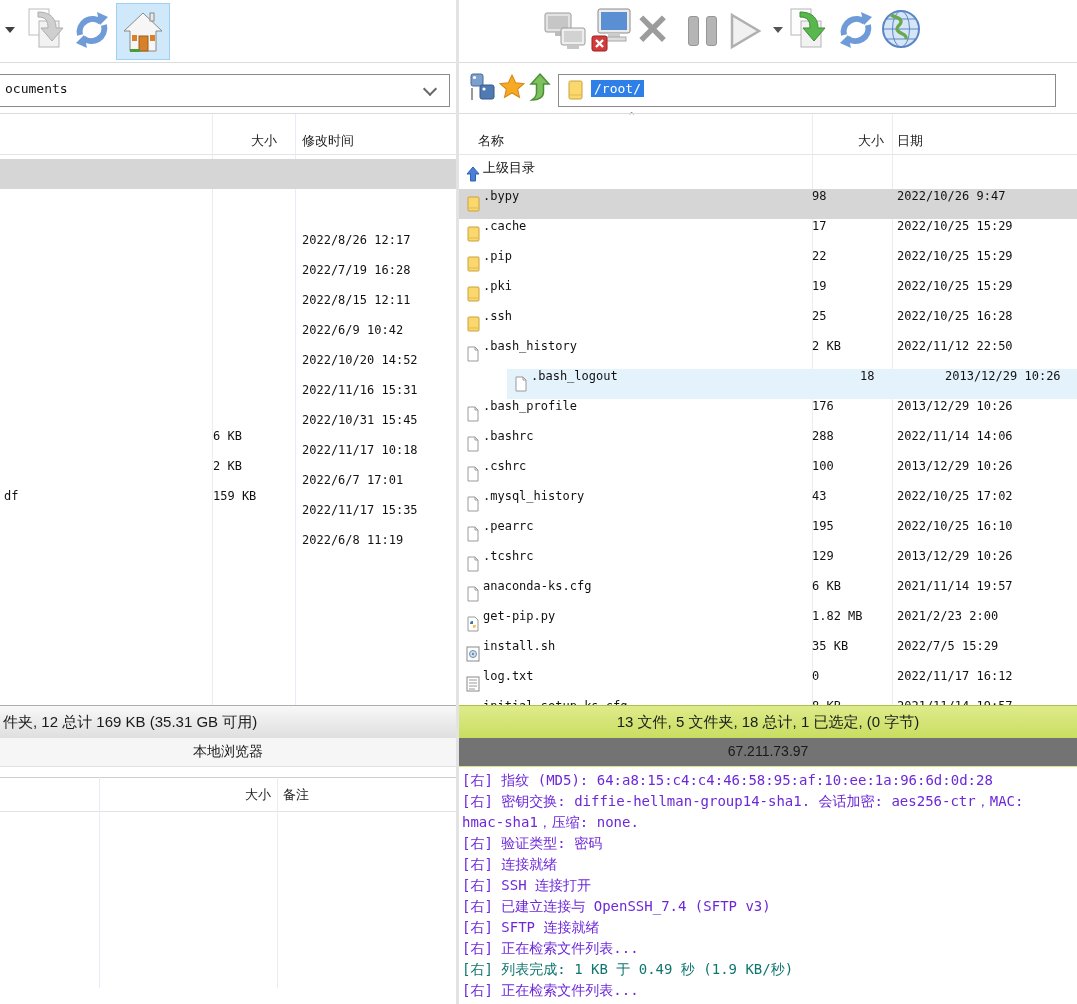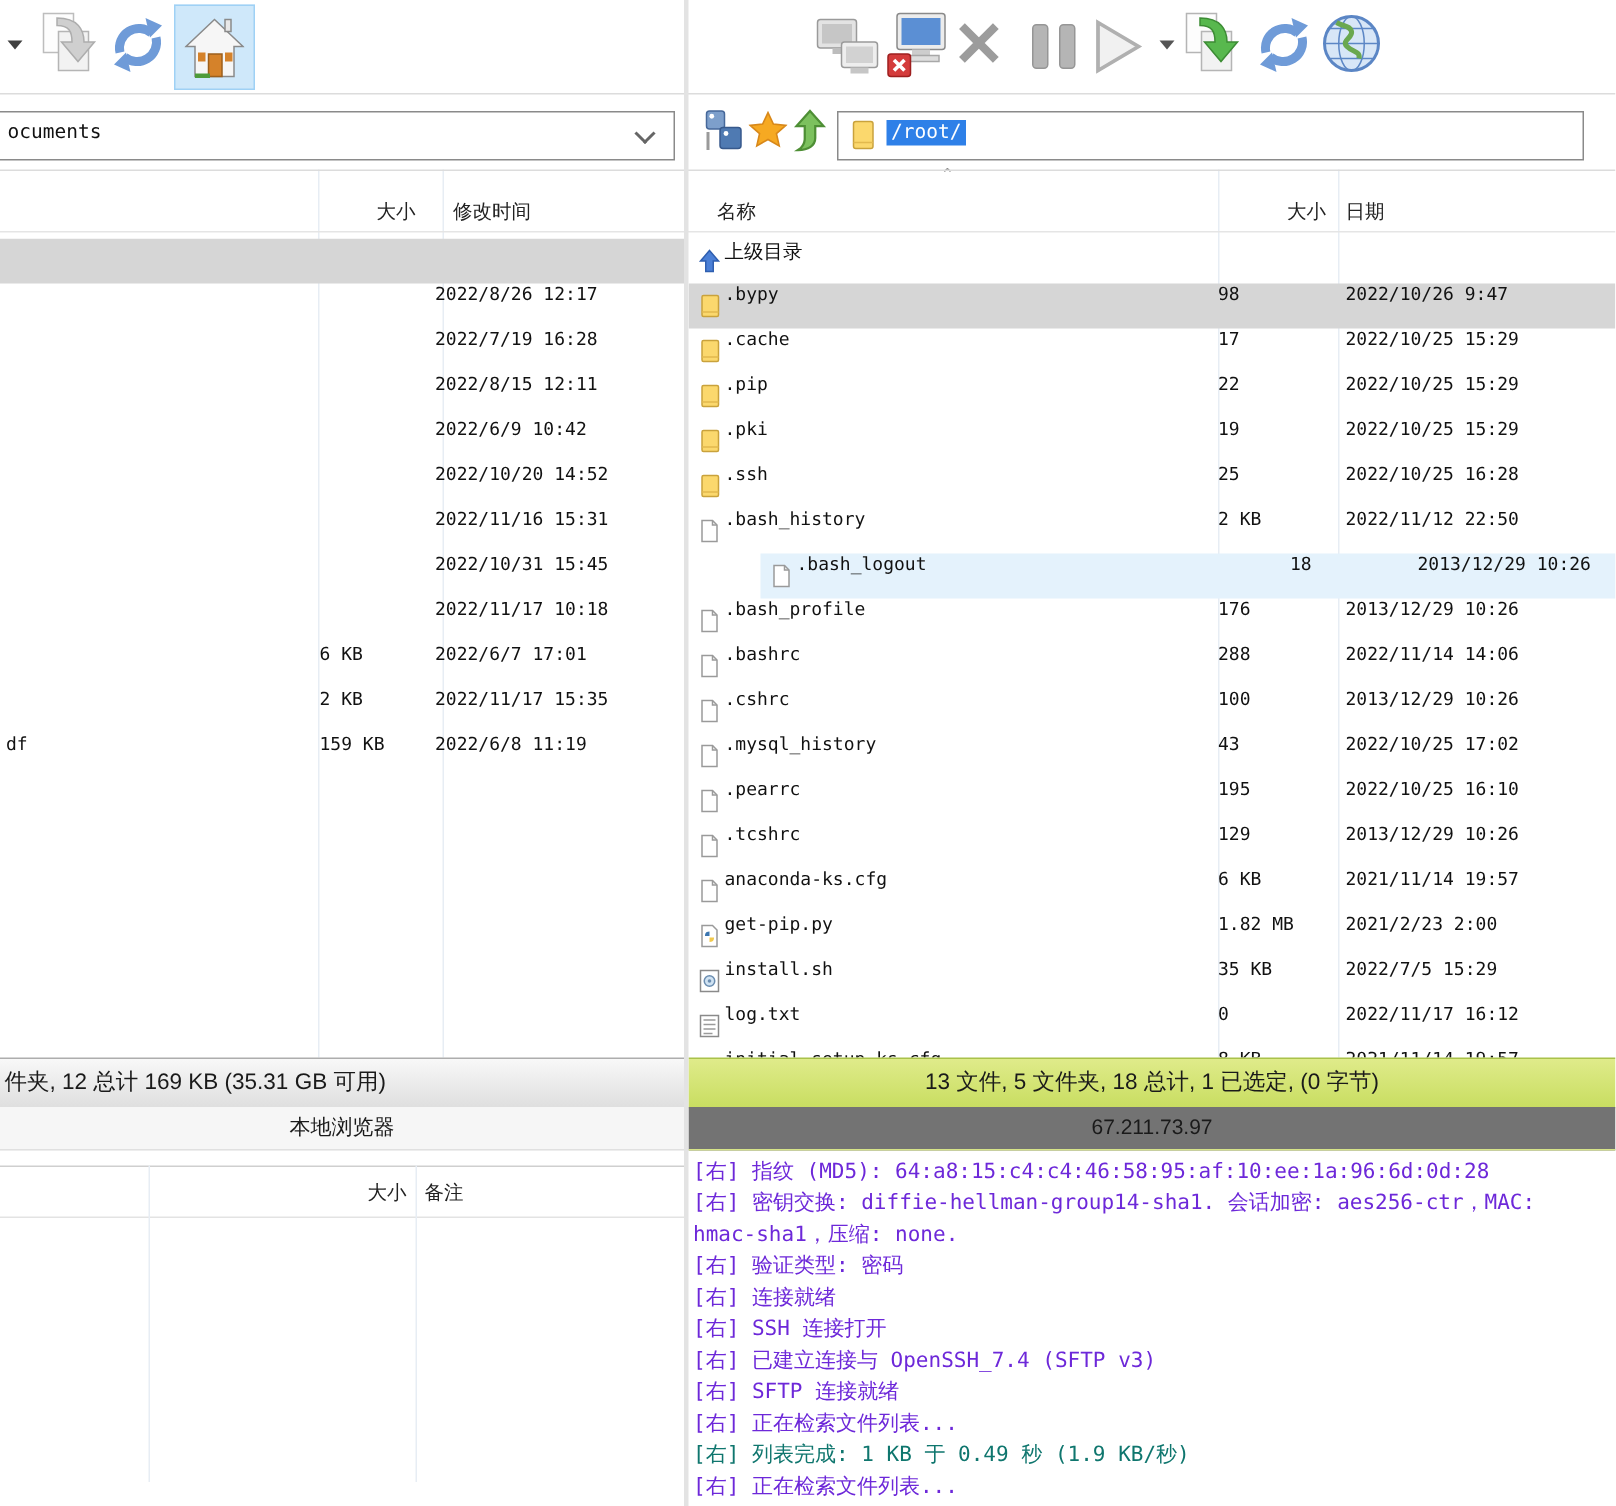--- a/index.html
+++ b/index.html
@@ -35,21 +35,21 @@
   .frow.sel{background:#d6d6d6;}
   .frow.hov{background:#e4f2fc;margin-left:48px;}
   .frow span{position:absolute;top:0;line-height:30px;font:12px "DejaVu Sans Mono",monospace;color:#111;white-space:nowrap;}
   .frow .ic{position:absolute;left:6px;top:7px;width:16px;height:16px;line-height:16px;font-size:12px;}
   .frow .nm{left:24px;}
   .frow .nm.cjk{font-family:"Liberation Sans",sans-serif;font-size:13px;}
   .frow .sz{left:353px;width:72px;text-align:left;}
   .frow .dt{left:438px;}
   #rows-l .frow .nm{left:4px;}
   #rows-l .frow .sz{left:213px;width:64px;}
-  #rows-l .frow .dt{left:290px;}
+  #rows-l .frow .dt{left:302px;margin-top:44px;}
   
   .statusbar{position:absolute;left:0;top:705px;width:100%;height:33px;border-top:1px solid #adadad;
              background:linear-gradient(#f8f8f8,#dedede);font-size:15px;line-height:32px;}
   .statusbar.green{background:linear-gradient(#dfeB8a,#c8dd60);border-top:1px solid #a9c24a;text-align:center;}
   .tabrow{position:absolute;left:0;top:738px;width:100%;height:28px;background:#f6f6f6;
           font-size:14px;line-height:27px;text-align:center;border-bottom:1px solid #e0e0e0;}
   .tabrow.green{background:#737373;border-bottom:1px solid #d6e488;}
   
   .bl-head{position:absolute;left:0;top:777px;width:456px;height:33px;border-top:1px solid #cfcfcf;border-bottom:1px solid #e3e3e3;background:#fff;}
   .bl-head div{position:absolute;top:8px;font-size:13px;color:#222;}

